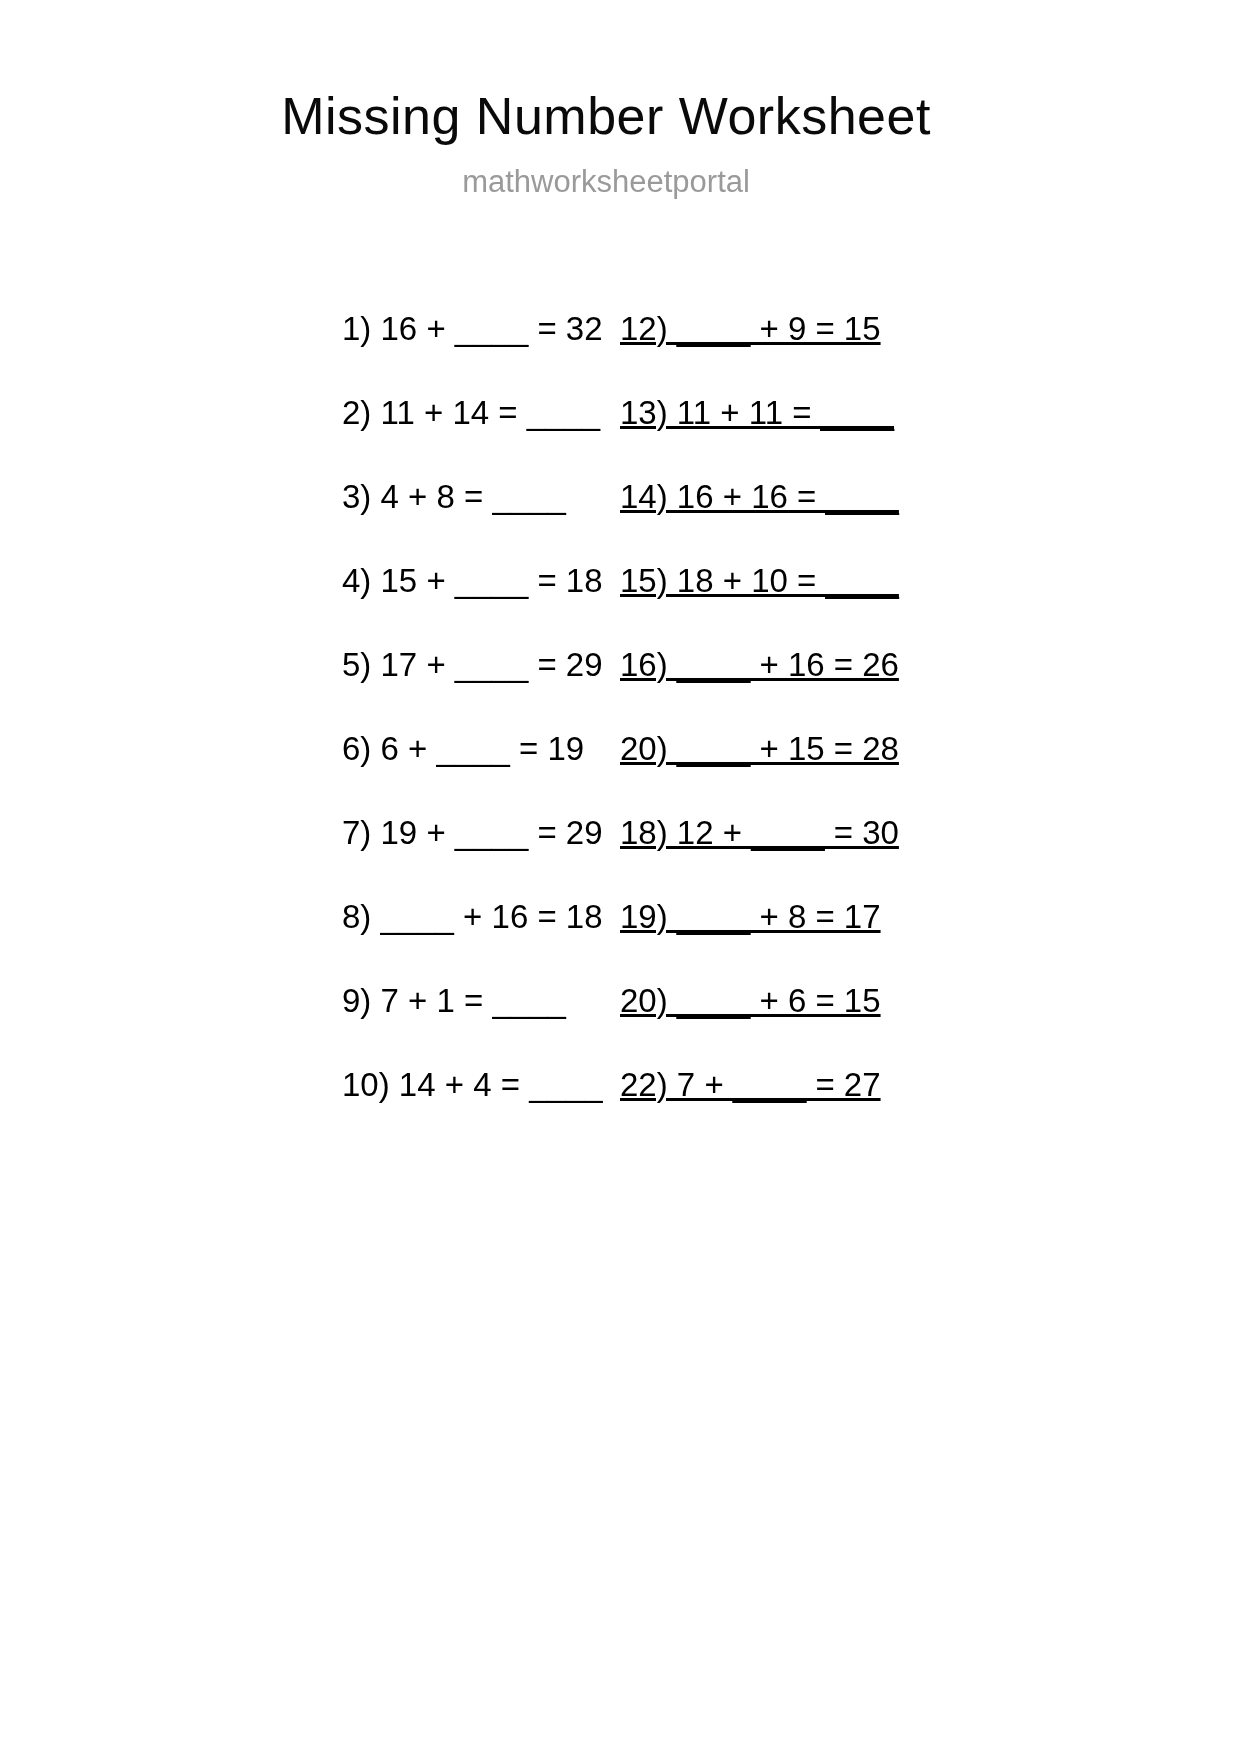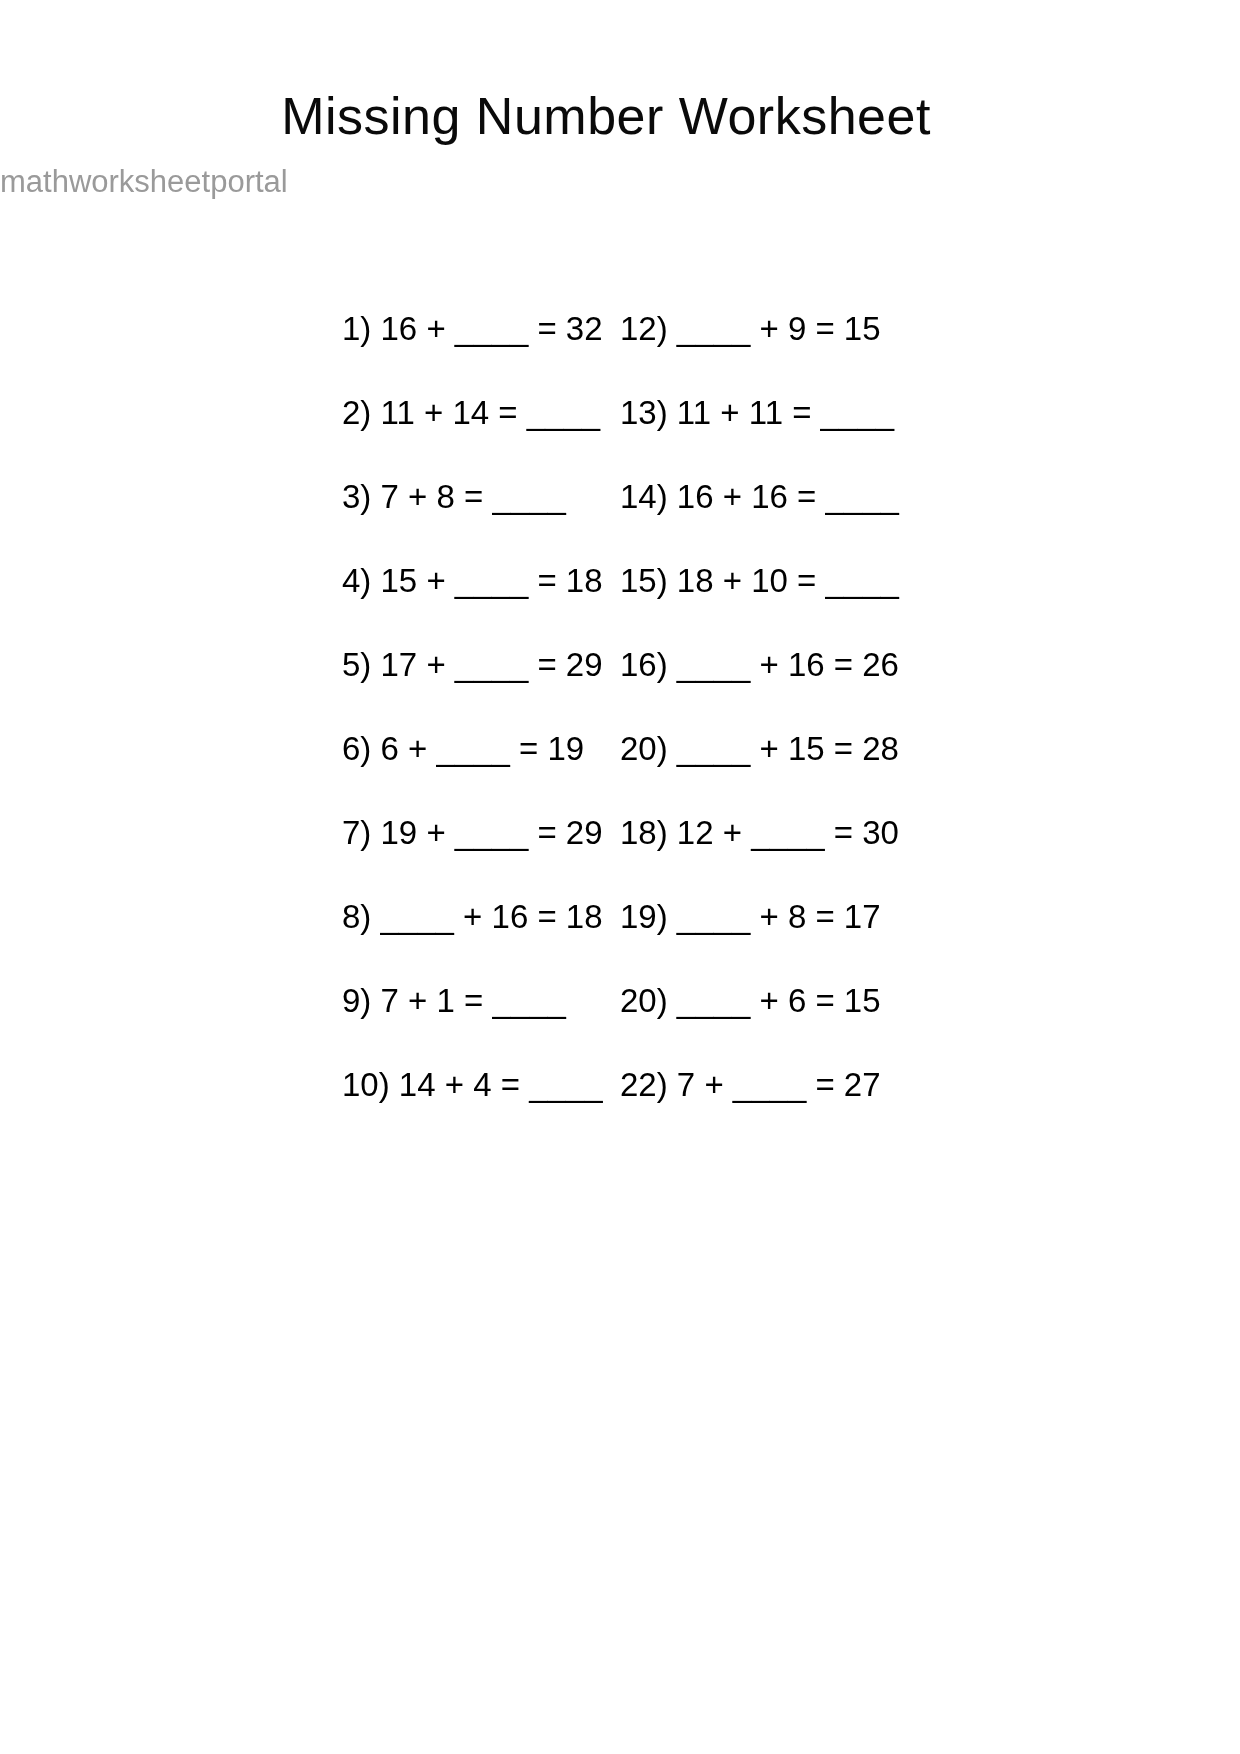--- a/index.html
+++ b/index.html
@@ -24,21 +24,21 @@
   .title {
     text-align: center;
     font-size: 52px;
     font-weight: 400;
     letter-spacing: 0.5px;
     margin: 0;
     padding-top: 86px;
     color: #0a0a0a;
   }
   .subtitle {
-    text-align: left;
+    text-align: center;
     font-size: 31px;
     font-weight: 400;
     color: #9a9a9a;
     margin: 0;
     padding-top: 18px;
   }
   .problems {
     margin-top: 86px;
     display: flex;
     justify-content: center;
@@ -50,20 +50,21 @@
   }
   .col-left {
     width: 450px;
     padding-left: 180px;
     box-sizing: border-box;
   }
   .col-right {
     width: 430px;
     padding-left: 0px;
     box-sizing: border-box;
+    text-decoration: underline;
   }
   .problem {
     font-size: 33px;
     line-height: 1;
     height: 84px;
     display: flex;
     align-items: center;
     white-space: nowrap;
     color: #000000;
   }
@@ -74,21 +75,21 @@
 <div class="page">
 
   <h1 class="title">Missing Number Worksheet</h1>
   <div class="subtitle">mathworksheetportal</div>
 
   <div class="problems">
 
     <div class="col col-left">
       <div class="problem">1) 16 + ____ = 32</div>
       <div class="problem">2) 11 + 14 = ____</div>
-      <div class="problem">3) 7 + 8 = ____</div>
+      <div class="problem">3) 4 + 8 = ____</div>
       <div class="problem">4) 15 + ____ = 18</div>
       <div class="problem">5) 17 + ____ = 29</div>
       <div class="problem">6) 6 + ____ = 19</div>
       <div class="problem">7) 19 + ____ = 29</div>
       <div class="problem">8) ____ + 16 = 18</div>
       <div class="problem">9) 7 + 1 = ____</div>
       <div class="problem">10) 14 + 4 = ____</div>
     </div>
 
     <div class="col col-right">

